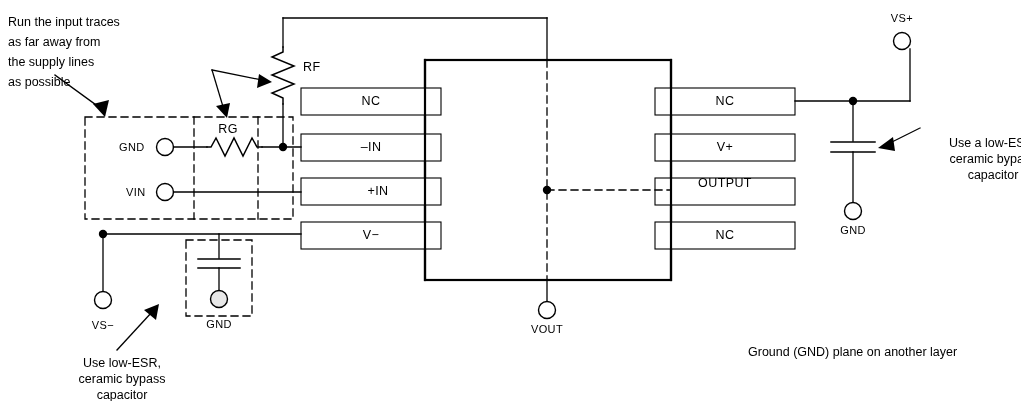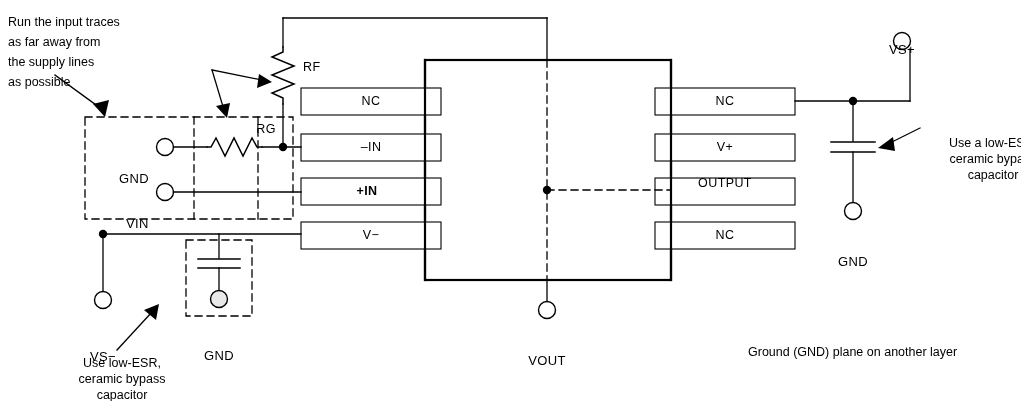--- a/index.html
+++ b/index.html
@@ -1,21 +1,21 @@
 <!DOCTYPE html>
 <html><head>
 <meta charset="utf-8">
 <style>
   html,body{margin:0;padding:0;background:#ffffff;}
   body{font-family:"Liberation Sans",sans-serif;}
   #root{position:relative;width:1021px;height:401px;background:#ffffff;overflow:hidden;}
   #root svg{position:absolute;left:0;top:0;}
   .lbl{position:absolute;font-family:"Liberation Sans",sans-serif;color:#000;white-space:pre;}
   .pinlbl{font-size:12.5px;letter-spacing:.4px;}
-  .termlbl{font-size:13px;letter-spacing:.4px;margin-top:30px;}
+  .termlbl{font-size:11px;letter-spacing:.4px;}
   .note{font-size:12.5px;line-height:16px;text-align:center;}
   .note-l{font-size:12.5px;line-height:20px;text-align:left;}
   .complbl{font-size:12.5px;letter-spacing:.4px;}
   .ctr{transform:translateX(-50%);text-align:center;}
 </style>
 </head>
 <body>
 
 <div id="root">
 
@@ -99,30 +99,30 @@
       <polygon points="159,304 156,320 144,310" fill="#000" stroke="none"></polygon>
 
       <line x1="920" y1="128" x2="890" y2="143" stroke-width="1.3"></line>
       <polygon points="878,148 893,137 895,151" fill="#000" stroke="none"></polygon>
 
     </g>
   </svg>
 
   <div class="lbl pinlbl ctr" style="left:371px;top:94px;">NC</div>
   <div class="lbl pinlbl ctr" style="left:371px;top:140px;">–IN</div>
-  <div class="lbl pinlbl ctr" style="left:367px;top:184px;font-weight:bold;">+IN</div>
+  <div class="lbl pinlbl ctr" style="left:378px;top:184px;">+IN</div>
   <div class="lbl pinlbl ctr" style="left:371px;top:228px;">V−</div>
 
   <div class="lbl pinlbl ctr" style="left:725px;top:94px;">NC</div>
   <div class="lbl pinlbl ctr" style="left:725px;top:140px;">V+</div>
   <div class="lbl pinlbl ctr" style="left:725px;top:176px;">OUTPUT</div>
   <div class="lbl pinlbl ctr" style="left:725px;top:228px;">NC</div>
 
   <div class="lbl complbl" style="left:303px;top:60px;">RF</div>
-  <div class="lbl complbl ctr" style="left:228px;top:122px;margin-left:38px;">RG</div>
+  <div class="lbl complbl ctr" style="left:228px;top:122px;">RG</div>
 
   <div class="lbl termlbl" style="left:119px;top:141px;">GND</div>
   <div class="lbl termlbl" style="left:126px;top:186px;">VIN</div>
   <div class="lbl termlbl ctr" style="left:103px;top:319px;">VS−</div>
   <div class="lbl termlbl ctr" style="left:219px;top:318px;">GND</div>
   <div class="lbl termlbl ctr" style="left:902px;top:12px;">VS+</div>
   <div class="lbl termlbl ctr" style="left:853px;top:224px;">GND</div>
   <div class="lbl termlbl ctr" style="left:547px;top:323px;">VOUT</div>
 
   <div class="lbl note-l" style="left:8px;top:12px;width:130px;">Run the input traces<br>as far away from<br>the supply lines<br>as possible</div>

